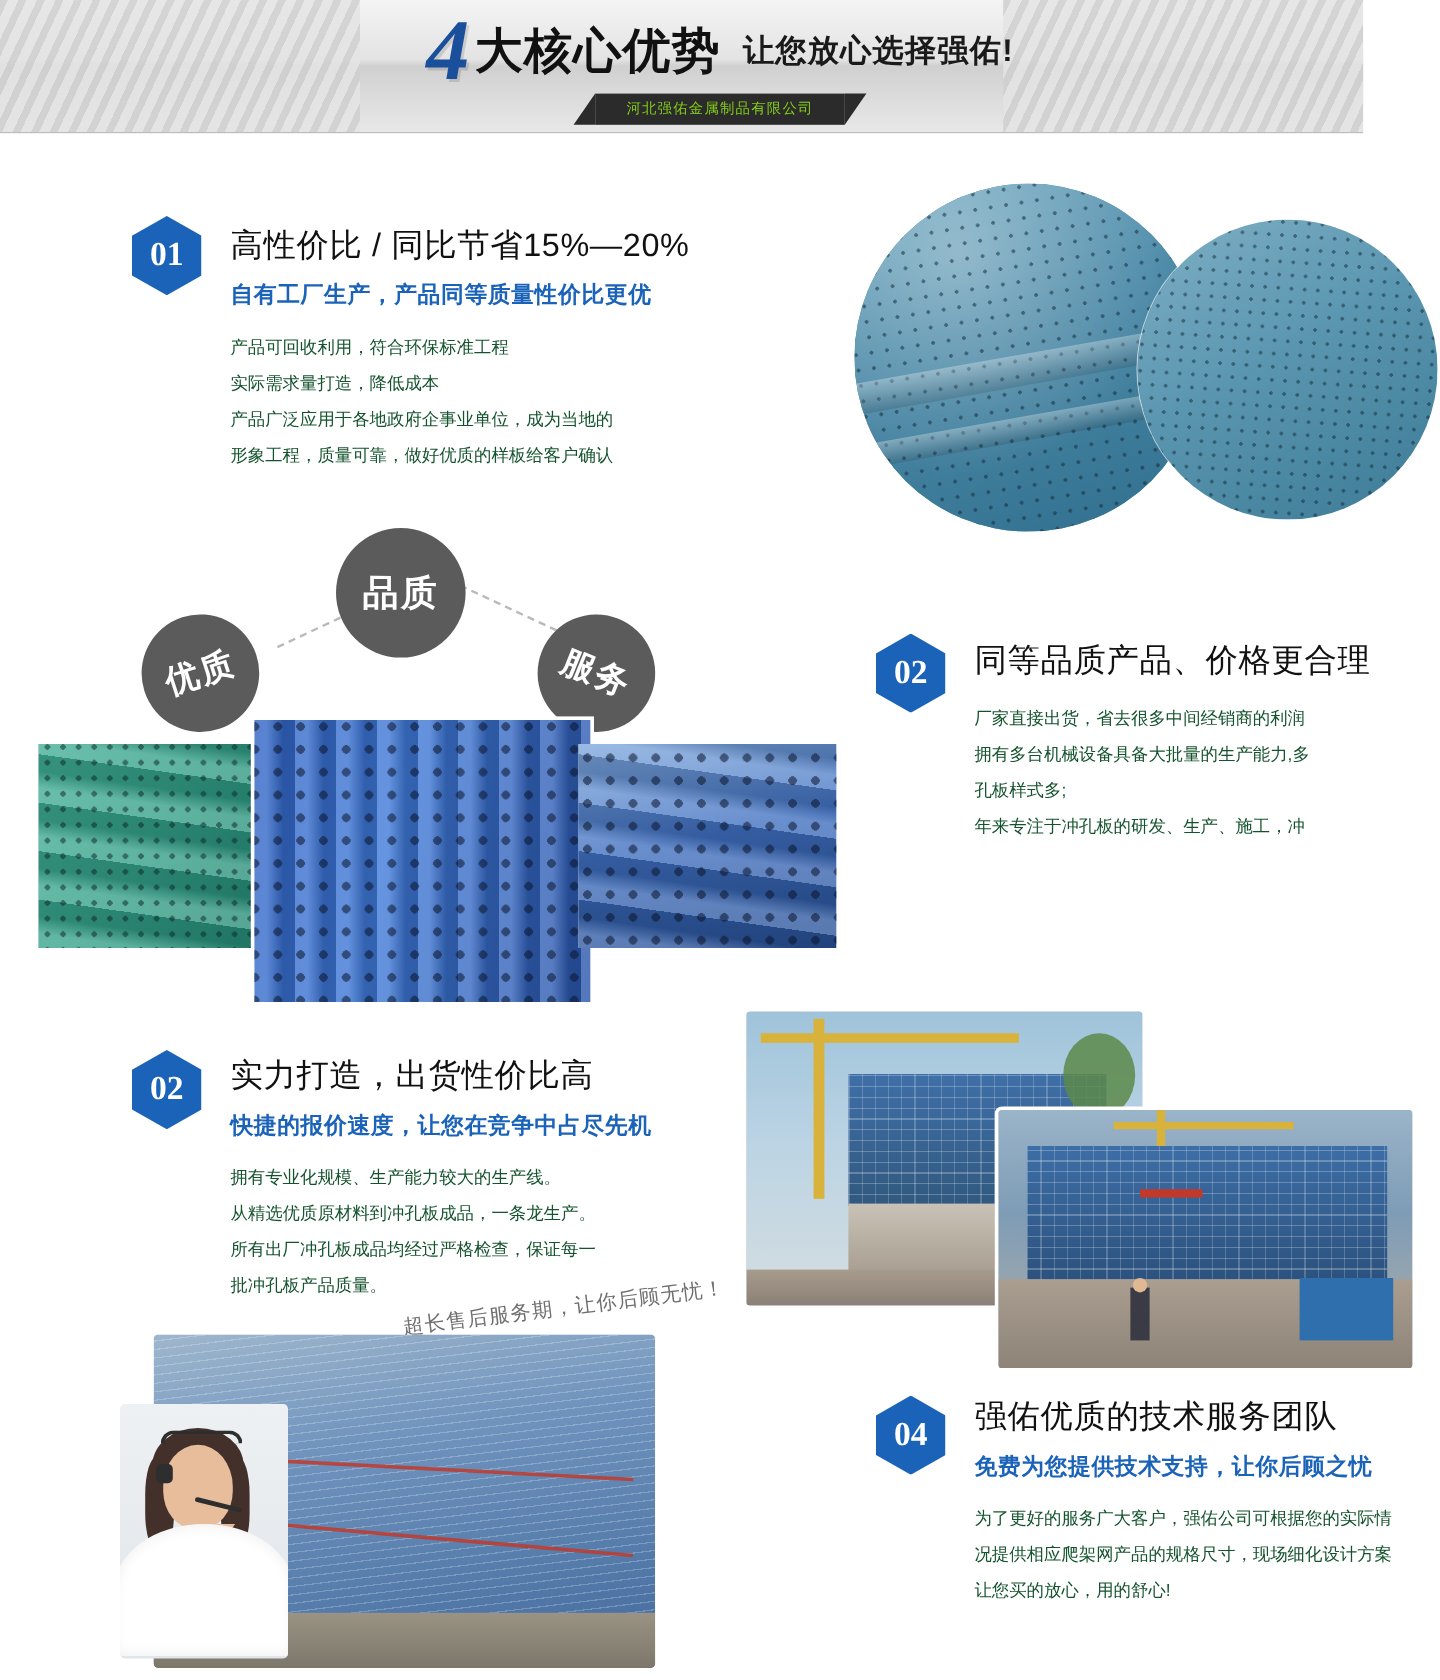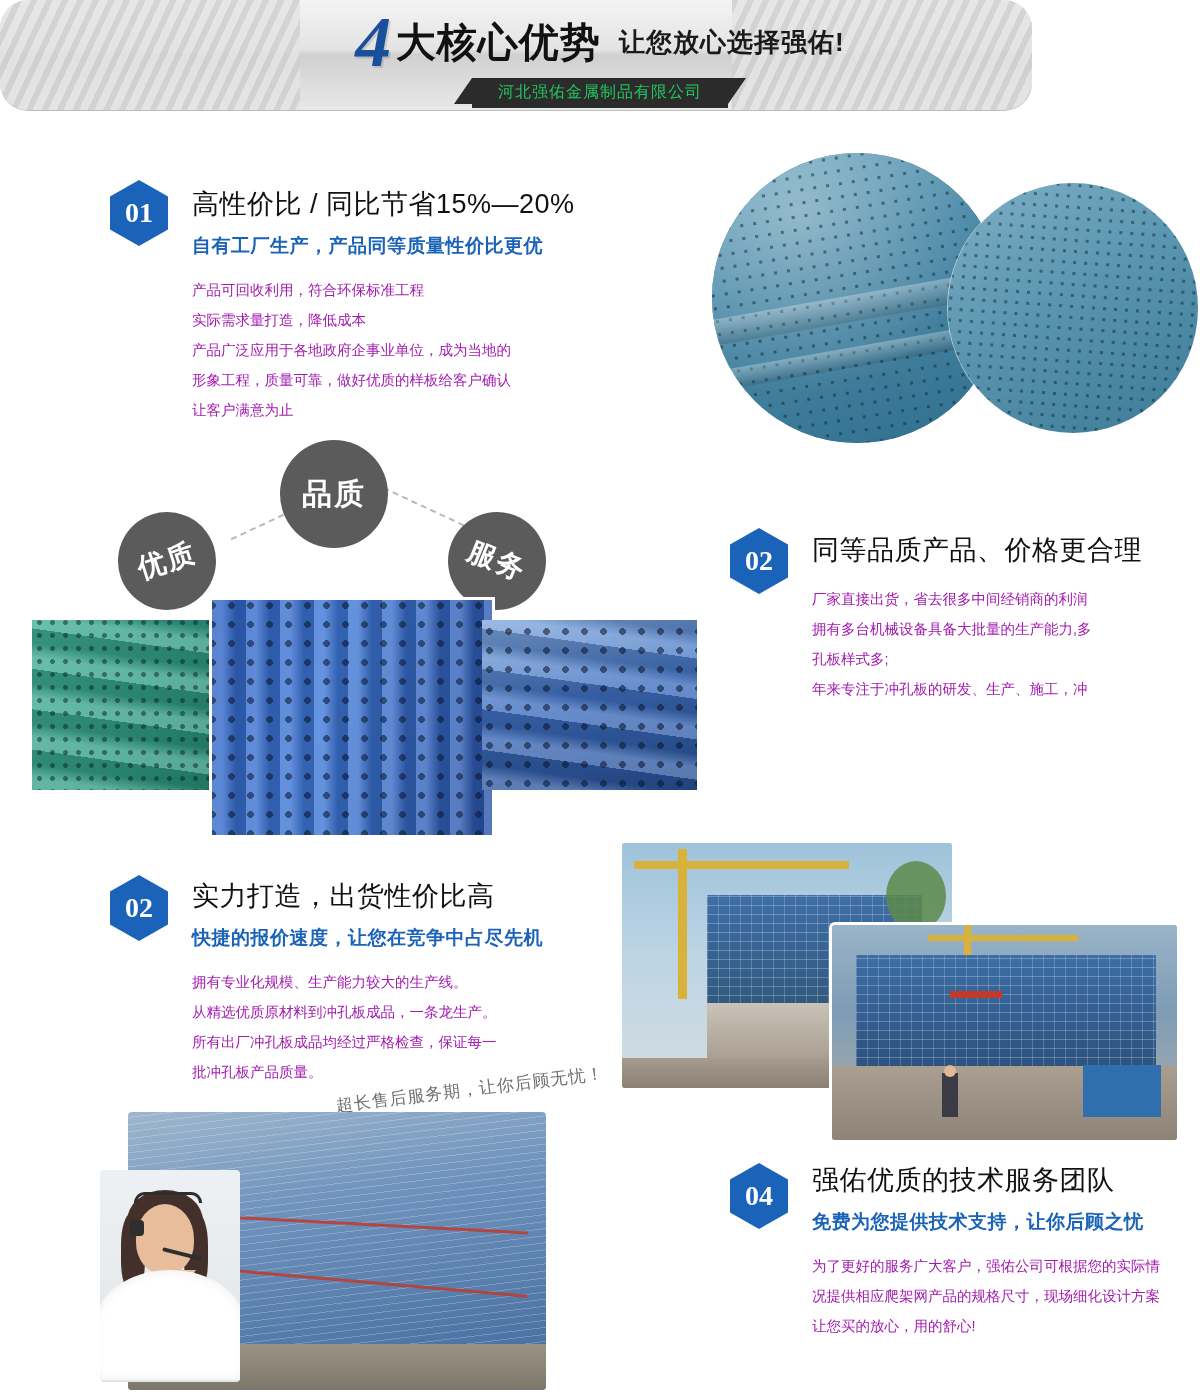--- a/index.html
+++ b/index.html
@@ -12,26 +12,25 @@
     background: #ffffff;
     font-family: "Liberation Sans", sans-serif;
     color: #333;
     position: relative;
     overflow: hidden;
   }
 
   
   .header {
     position: relative;
-    width: 1032px;
+    width: 1136px;
     height: 110px;
     background: linear-gradient(to bottom, #f4f4f4 0%, #e3e3e3 45%, #d0d0d0 50%, #e8e8e8 100%);
     border-bottom: 1px solid #bdbdbd;
     overflow: hidden;
-    border-radius: 28px;
   }
   .header .stripe-left,
   .header .stripe-right {
     position: absolute;
     top: 0;
     height: 110px;
     width: 300px;
     background: repeating-linear-gradient(
       115deg,
       #cfcfcf 0px, #cfcfcf 6px,
@@ -87,22 +86,22 @@
     vertical-align: middle;
     margin-left: 14px;
     letter-spacing: 1px;
   }
   .company-bar {
     position: absolute;
     top: 78px;
     left: 50%;
     transform: translateX(-50%);
     background: #2b2b2b;
-    color: #22c55e;
-    font-size: 16px;
+    color: #84cc16;
+    font-size: 12px;
     letter-spacing: 1px;
     padding: 4px 26px 5px 26px;
     white-space: nowrap;
   }
   .company-bar:after {
     content: "";
     position: absolute;
     right: -18px;
     top: 0;
     width: 0;
@@ -147,21 +146,21 @@
   .title-sub {
     font-size: 19px;
     font-weight: bold;
     color: #1a63b8;
     margin-top: 11px;
     letter-spacing: 0.5px;
     white-space: nowrap;
   }
   .body-text {
     font-size: 14.5px;
-    color: #a21caf;
+    color: #14532d;
     line-height: 30px;
     margin-top: 16px;
   }
   .body-text div { white-space: nowrap; }
 
   
   .photo {
     position: absolute;
     overflow: hidden;
     background: #bfc9cf;
@@ -418,21 +417,20 @@
   <div class="badge">01</div>
 </div>
 <div class="block" style="left:192px; top:186px; width:430px;">
   <div class="title-main">高性价比 / 同比节省15%—20%</div>
   <div class="title-sub">自有工厂生产，产品同等质量性价比更优</div>
   <div class="body-text">
     <div>产品可回收利用，符合环保标准工程</div>
     <div>实际需求量打造，降低成本</div>
     <div>产品广泛应用于各地政府企事业单位，成为当地的</div>
     <div>形象工程，质量可靠，做好优质的样板给客户确认</div>
-    <div>让客户满意为止</div>
   </div>
 </div>
 
 <div class="circ" style="left:712px; top:153px; width:290px; height:290px;">
   <div class="perf-blue"></div>
   <div class="dots-a"></div>
   <div class="band" style="left:-10%; top:48%; width:130%; height:26px; transform:rotate(-10deg);"></div>
   <div class="band" style="left:-10%; top:66%; width:130%; height:20px; transform:rotate(-10deg);"></div>
 </div>
 <div class="circ" style="left:948px; top:183px; width:250px; height:250px;">

